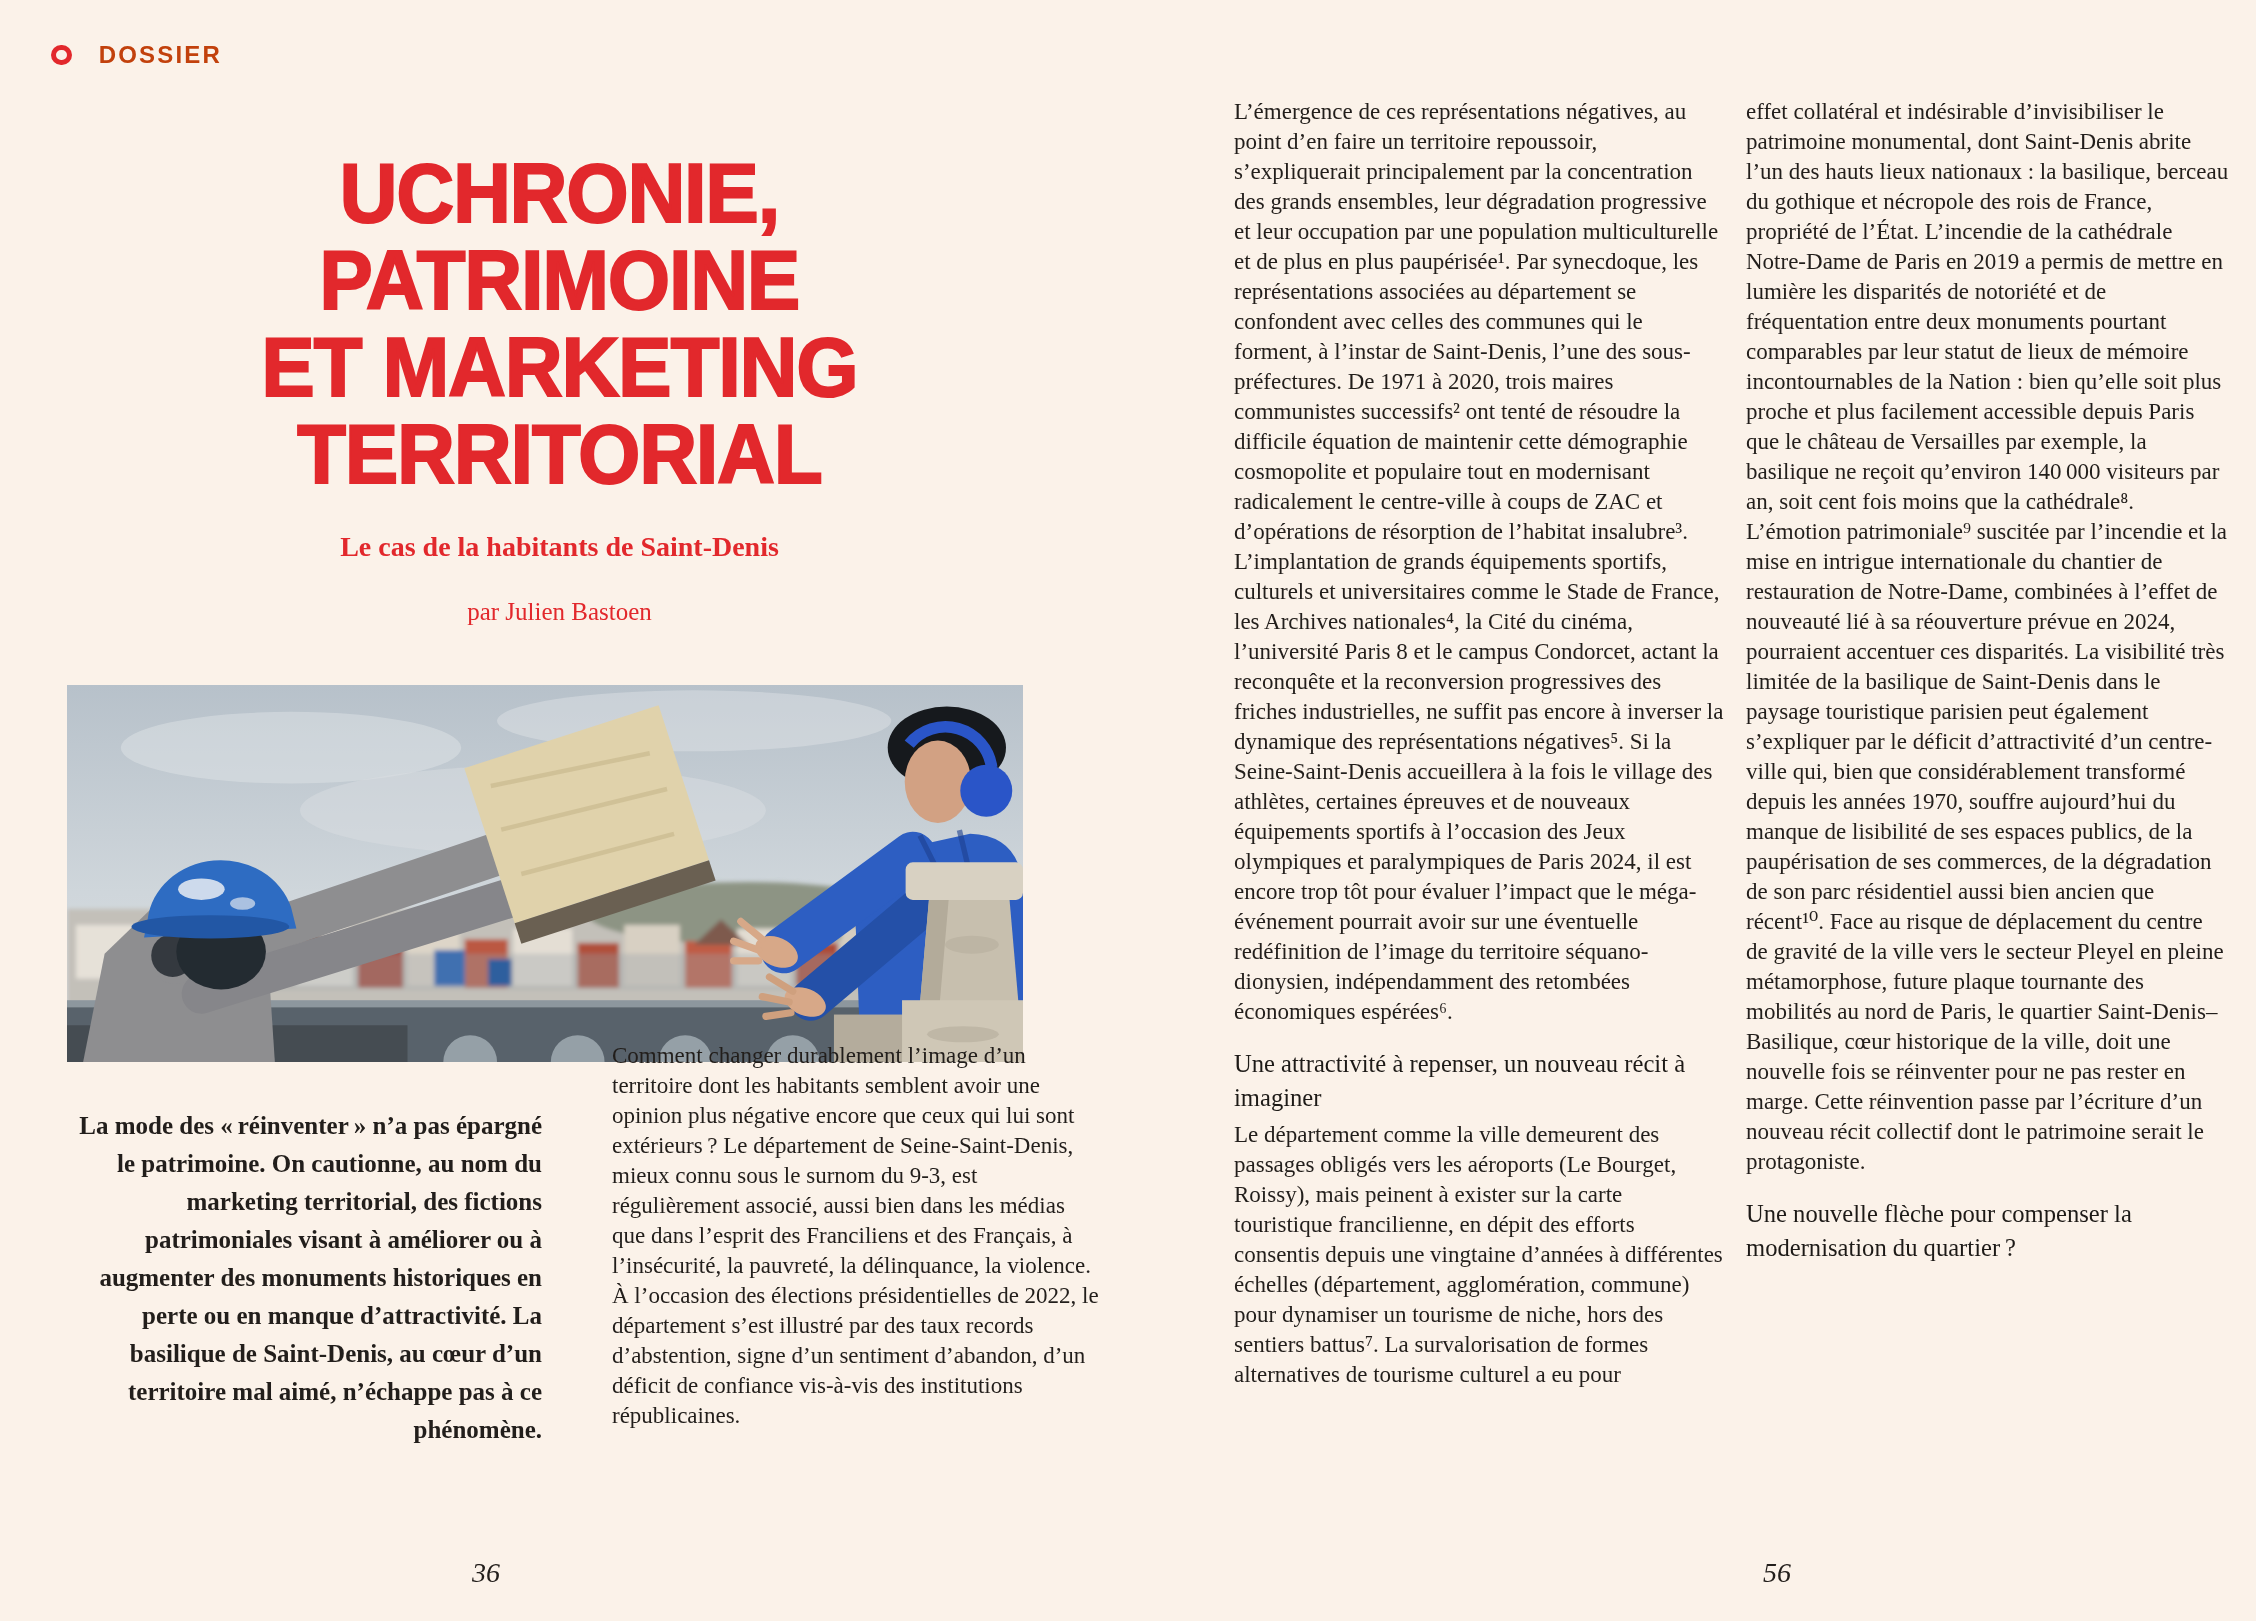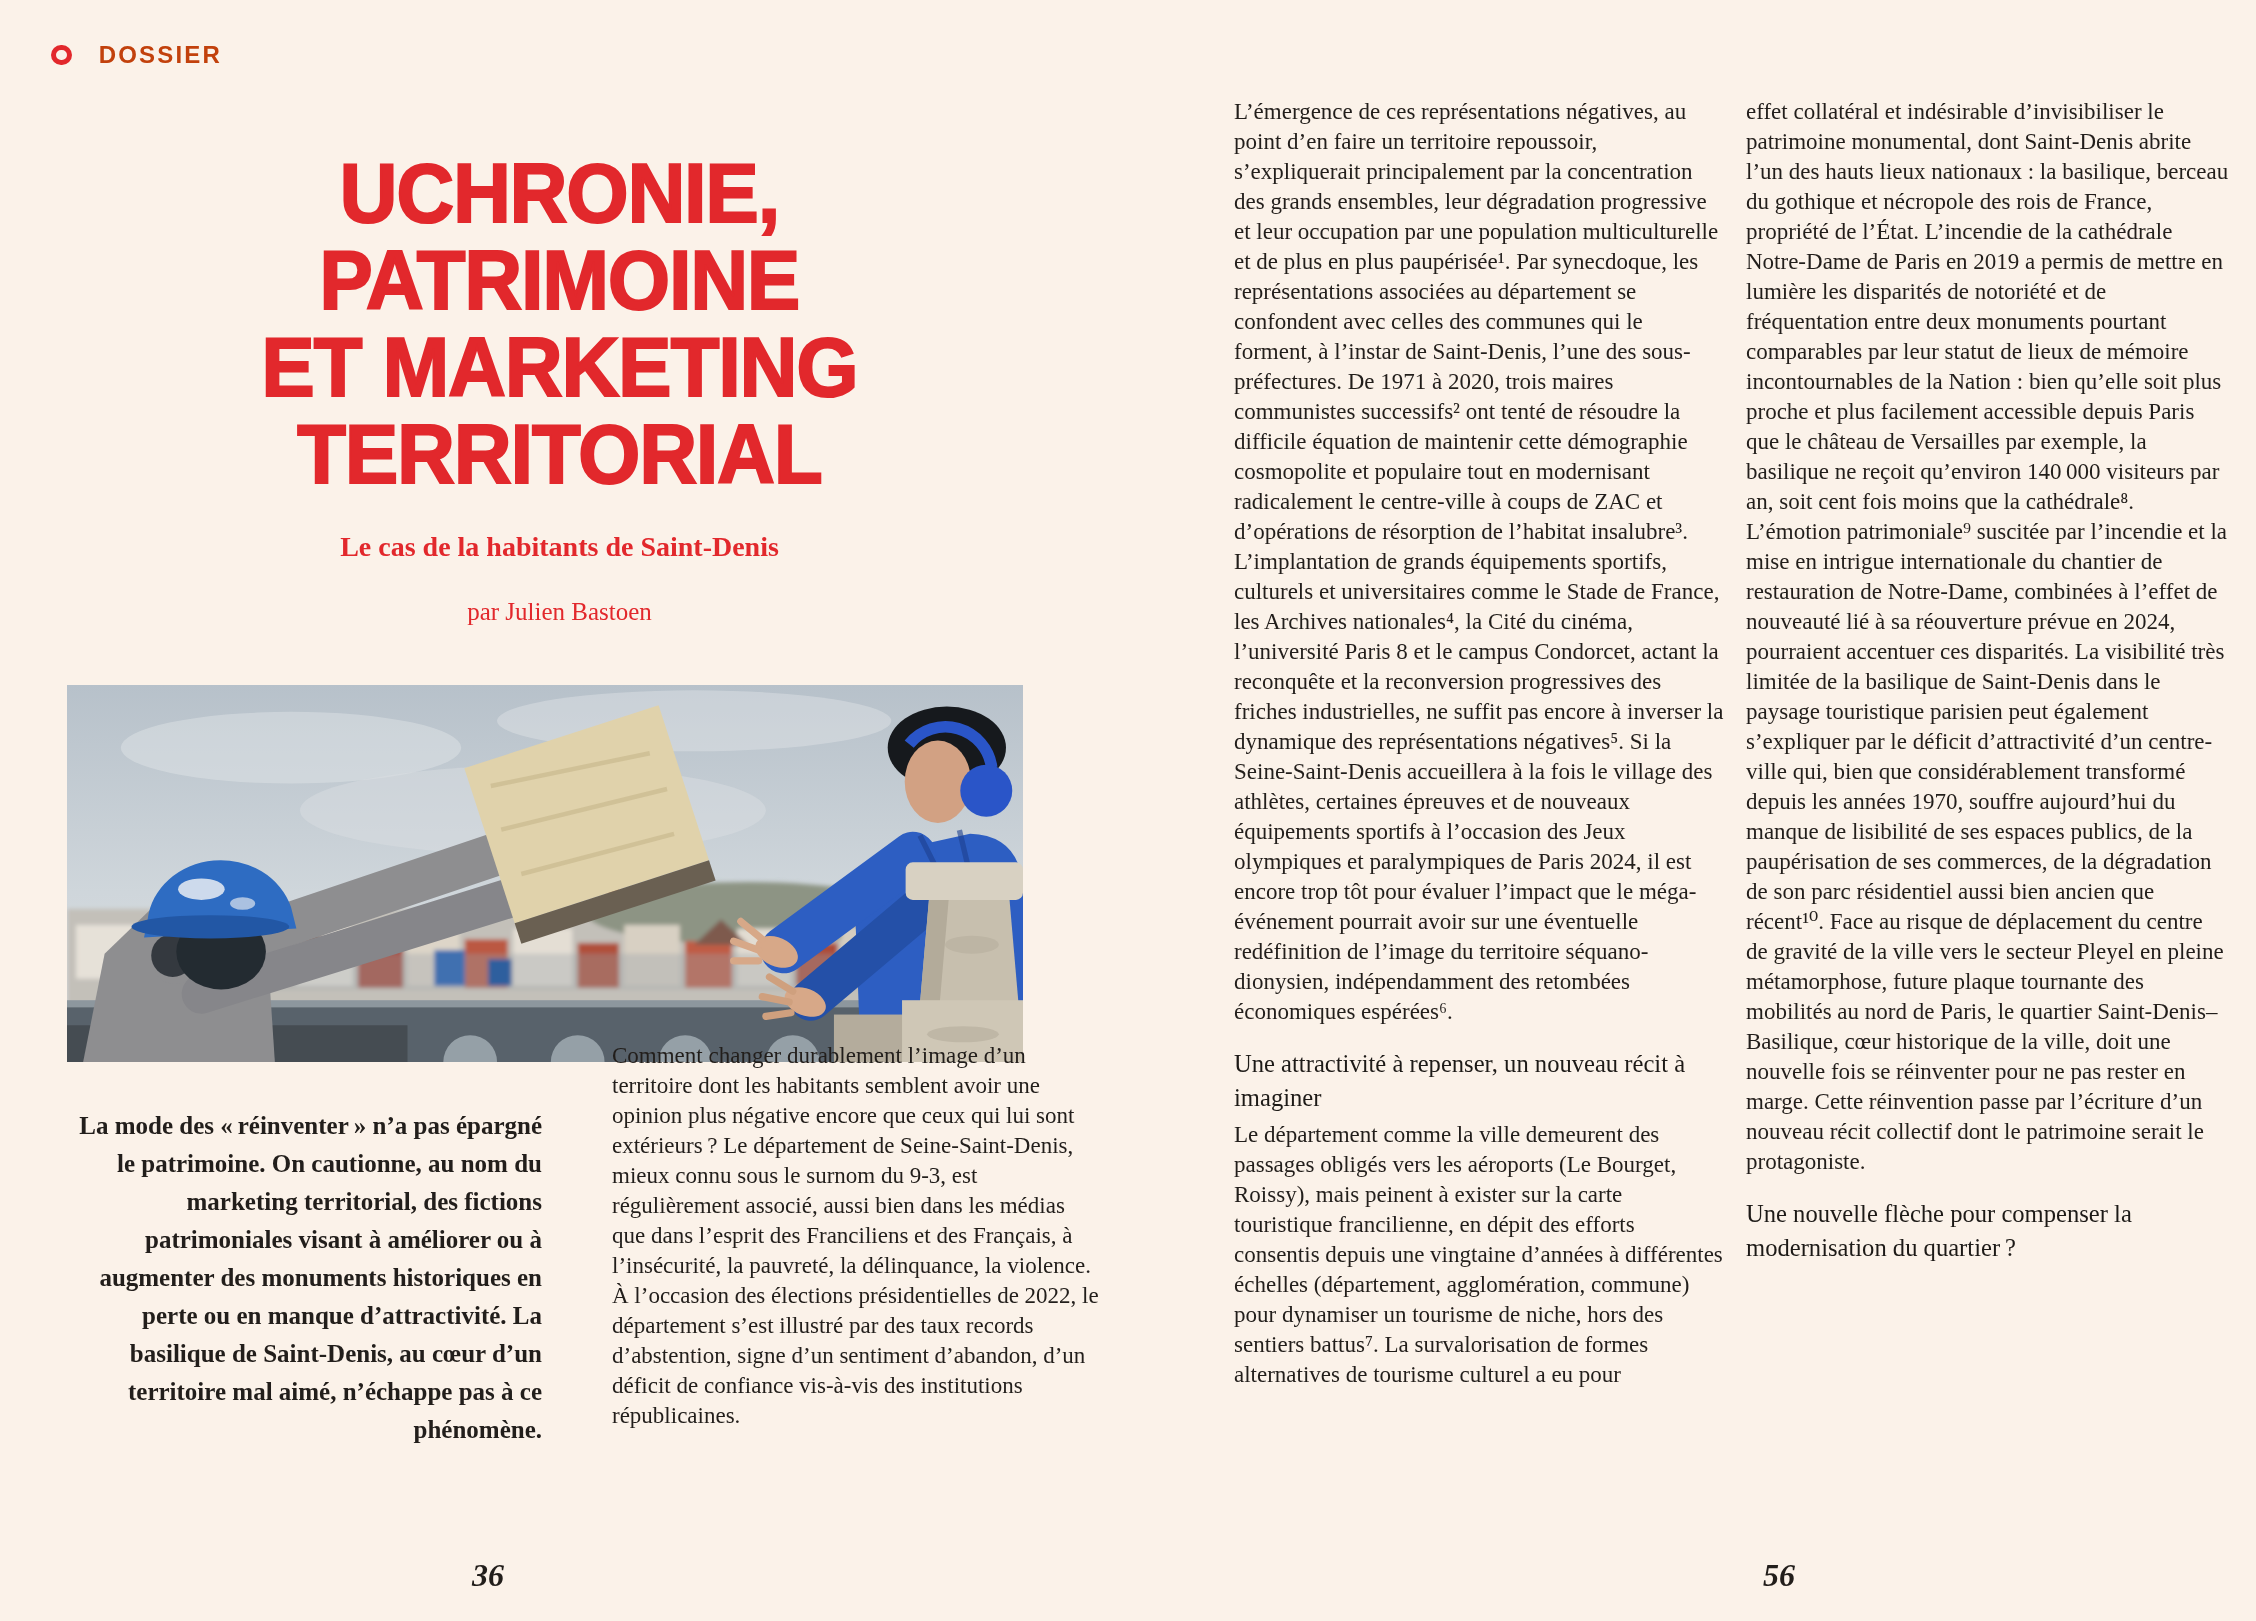--- a/index.html
+++ b/index.html
@@ -75,21 +75,21 @@
   .col-r1{position:absolute;left:1234px;top:97px;width:491px;}
   .col-r2{position:absolute;left:1746px;top:97px;width:484px;}
   .colhead{
     margin:19.7px 0 5.4px 0;
     font-size:24.6px;line-height:34px;font-weight:400;color:#1d1a17;
   }
 
   
   .folio{
     position:absolute;top:1557px;
-    font-size:32px;font-weight:700;font-style:italic;
+    font-size:28px;font-weight:400;font-style:italic;
   }
   .folio-left{left:472px;}
   .folio-right{left:1763px;}
 </style>
 </head>
 <body>
 
 <div class="spread">
 
   <header class="kicker">

